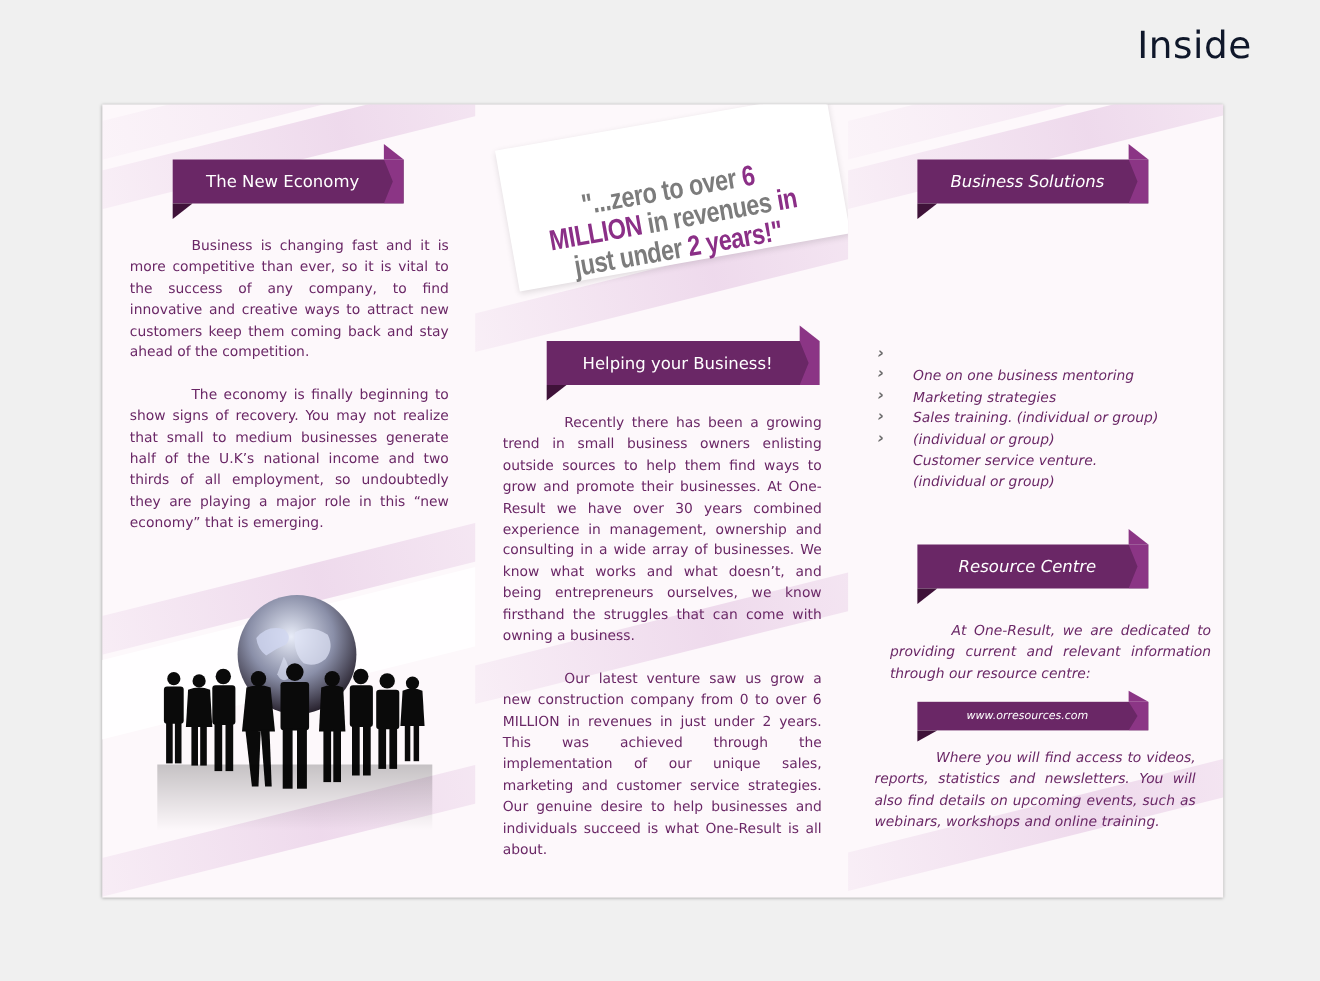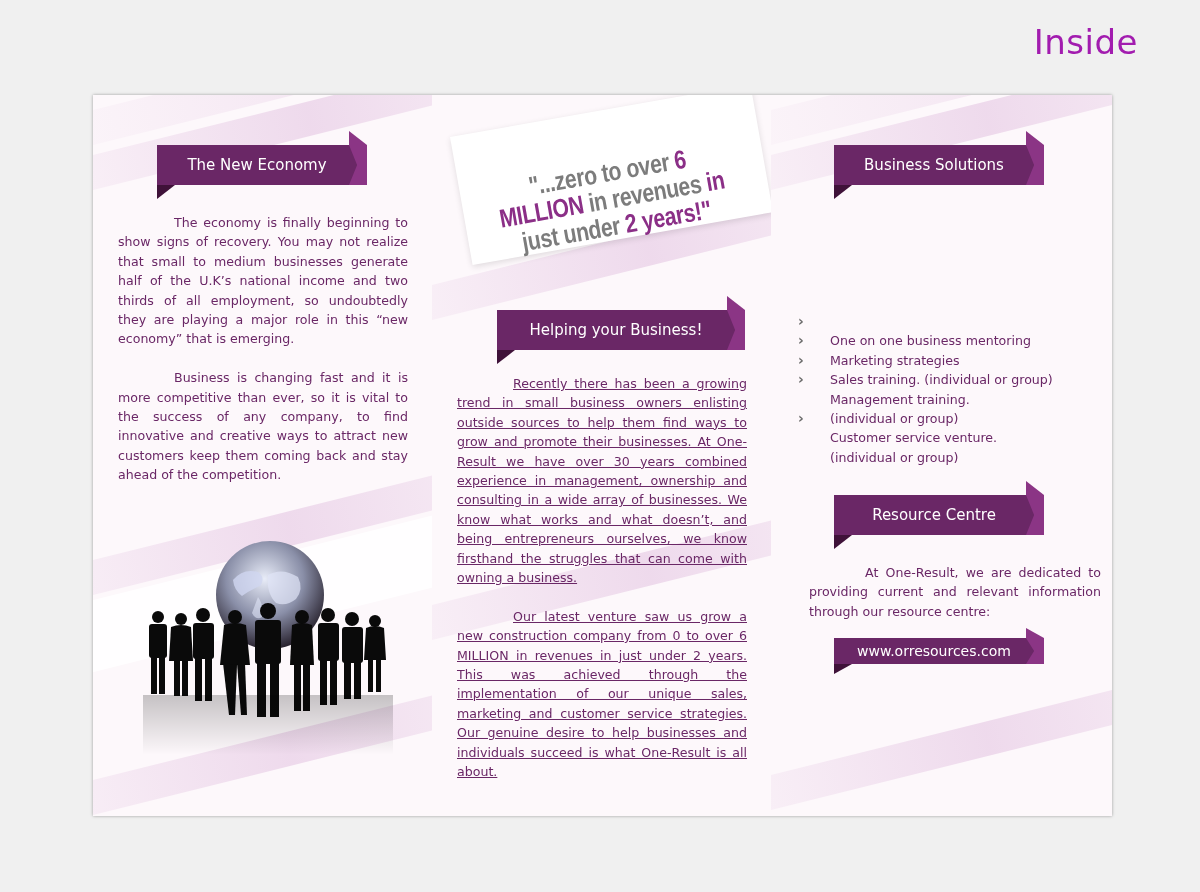--- a/index.html
+++ b/index.html
@@ -7,21 +7,21 @@
     body {
       background: #f0f0f0;
       font-family: "Liberation Sans", "DejaVu Sans", sans-serif;
       position: relative;
     }
     .page-label {
       position: absolute;
       top: 22px;
       right: 62px;
       font-size: 34px;
-      color: #a21caf;
+      color: #0f172a;
       font-family: "DejaVu Sans", sans-serif;
       font-weight: normal;
       letter-spacing: 0.5px;
     }
     .brochure {
       position: absolute;
       left: 93px;
       top: 95px;
       width: 1019px;
       height: 721px;
@@ -30,21 +30,21 @@
       overflow: hidden;
     }
     .panel {
       position: absolute;
       top: 0;
       height: 721px;
       overflow: hidden;
     }
     .panel.left { left: 0; width: 339px; }
     .panel.mid { left: 339px; width: 339px; }
-    .panel.right { left: 678px; width: 341px; }
+    .panel.right { left: 678px; width: 341px; font-style: italic; }
 
     
     .stripe {
       position: absolute;
       height: 34px;
       width: 520px;
       background: linear-gradient(90deg, rgba(232,205,230,0.15), rgba(232,205,230,0.7) 50%, rgba(232,205,230,0.2));
       transform-origin: left top;
       transform: rotate(-14deg);
     }
@@ -190,22 +190,22 @@
     <div class="stripe" style="left:-60px; top:700px;"></div>
 
     <div class="ribbon" style="left:64px; top:50px; width:210px;">
       <div class="fold-left"></div>
       <div class="fold-right"></div>
       <div class="tip"></div>
       <span>The New Economy</span>
     </div>
 
     <div class="body-text" style="left:25px; top:118px; width:290px;">
+      <p>Business is changing fast and it is more competitive than ever, so it is vital to the success of any company, to find innovative and creative ways to attract new customers keep them coming back and stay ahead of the competition.</p>
       <p>The economy is finally beginning to show signs of recovery.  You may not realize that small to medium businesses generate half of the U.K’s national income and two thirds of all employment, so undoubtedly they are playing a major role in this “new economy” that is emerging.</p>
-      <p>Business is changing fast and it is more competitive than ever, so it is vital to the success of any company, to find innovative and creative ways to attract new customers keep them coming back and stay ahead of the competition.</p>
     </div>
 
     <svg class="illustration" viewBox="0 0 260 230">
       <defs>
         <radialGradient id="globeG" cx="45%" cy="35%" r="65%">
           <stop offset="0%" stop-color="#e8ecf8"></stop>
           <stop offset="55%" stop-color="#8a8fa8"></stop>
           <stop offset="100%" stop-color="#2a2430"></stop>
         </radialGradient>
         <linearGradient id="reflG" x1="0" y1="0" x2="0" y2="1">
@@ -289,21 +289,21 @@
       <span>"...zero to over </span><span class="hl">6 MILLION</span><span> in revenues </span><span class="hl">in</span><span> just under </span><span class="hl">2 years!"</span>
     </div>
 
     <div class="ribbon" style="left:65px; top:215px; width:248px;">
       <div class="fold-left"></div>
       <div class="fold-right"></div>
       <div class="tip"></div>
       <span>Helping your Business!</span>
     </div>
 
-    <div class="body-text" style="left:25px; top:279px; width:290px;text-decoration:underline;">
+    <div class="body-text" style="left:25px; top:279px; width:290px;">
       <p>Recently there has been a growing trend in small business owners enlisting outside sources to help them find ways to grow and promote their businesses.  At One-Result we have over 30 years combined experience in management, ownership and consulting in a wide array of businesses.  We know what works and what doesn’t, and being entrepreneurs ourselves, we know firsthand the struggles that can come with owning a business.</p>
       <p>Our latest venture saw us grow a new construction company from 0 to over 6 MILLION in revenues in just under 2 years.  This was achieved through the implementation of our unique sales, marketing and customer service strategies.  Our genuine desire to help businesses and individuals succeed is what One-Result is all about.</p>
     </div>
   </div>
 
   <div class="panel right">
     <div class="stripe" style="left:-40px; top:70px;"></div>
     <div class="stripe" style="left:-20px; top:20px; opacity:0.6;"></div>
     <div class="stripe" style="left:-40px; top:690px;"></div>
 
@@ -313,38 +313,40 @@
       <div class="tip"></div>
       <span>Business Solutions</span>
     </div>
 
 
     <ul class="solution-list">
       <li><span class="chev">›</span><span></span></li>
       <li><span class="chev">›</span><span>One on one business mentoring</span></li>
       <li><span class="chev">›</span><span>Marketing strategies</span></li>
       <li><span class="chev">›</span><span>Sales training. (individual or group)</span></li>
-      <li><span>Management training.</span></li>
       <li><span class="chev">›</span><span>(individual or group)</span></li>
       <li><span>Customer service venture.</span></li>
       <li><span>(individual or group)</span></li>
     </ul>
 
     <div class="ribbon" style="left:63px; top:400px; width:210px;">
       <div class="fold-left"></div>
       <div class="fold-right"></div>
       <div class="tip"></div>
       <span>Resource Centre</span>
     </div>
 
     <div class="body-text" style="left:24px; top:468px; width:292px;margin-left:14px;">
       <p>At One-Result, we are dedicated to providing current and relevant information through our resource centre:</p>
     </div>
 
-    <div class="ribbon" style="left:63px; top:543px; width:210px; height:26px; font-size:14px;">
+    <div class="ribbon" style="left:63px; top:543px; width:210px; height:26px; font-size:10px;">
       <div class="fold-left" style="border-top-width:10px; bottom:-10px;"></div>
       <div class="fold-right" style="border-bottom-width:10px; top:-10px;"></div>
       <div class="tip" style="height:26px;"></div>
       <span>www.orresources.com</span>
     </div>
 
+    <div class="body-text" style="left:24px; top:584px; width:292px;">
+      <p>Where you will find access to videos, reports, statistics and newsletters.  You will also find details on upcoming events, such as webinars, workshops and online training.</p>
+    </div>
   </div>
 </div>
 
 </body></html>

